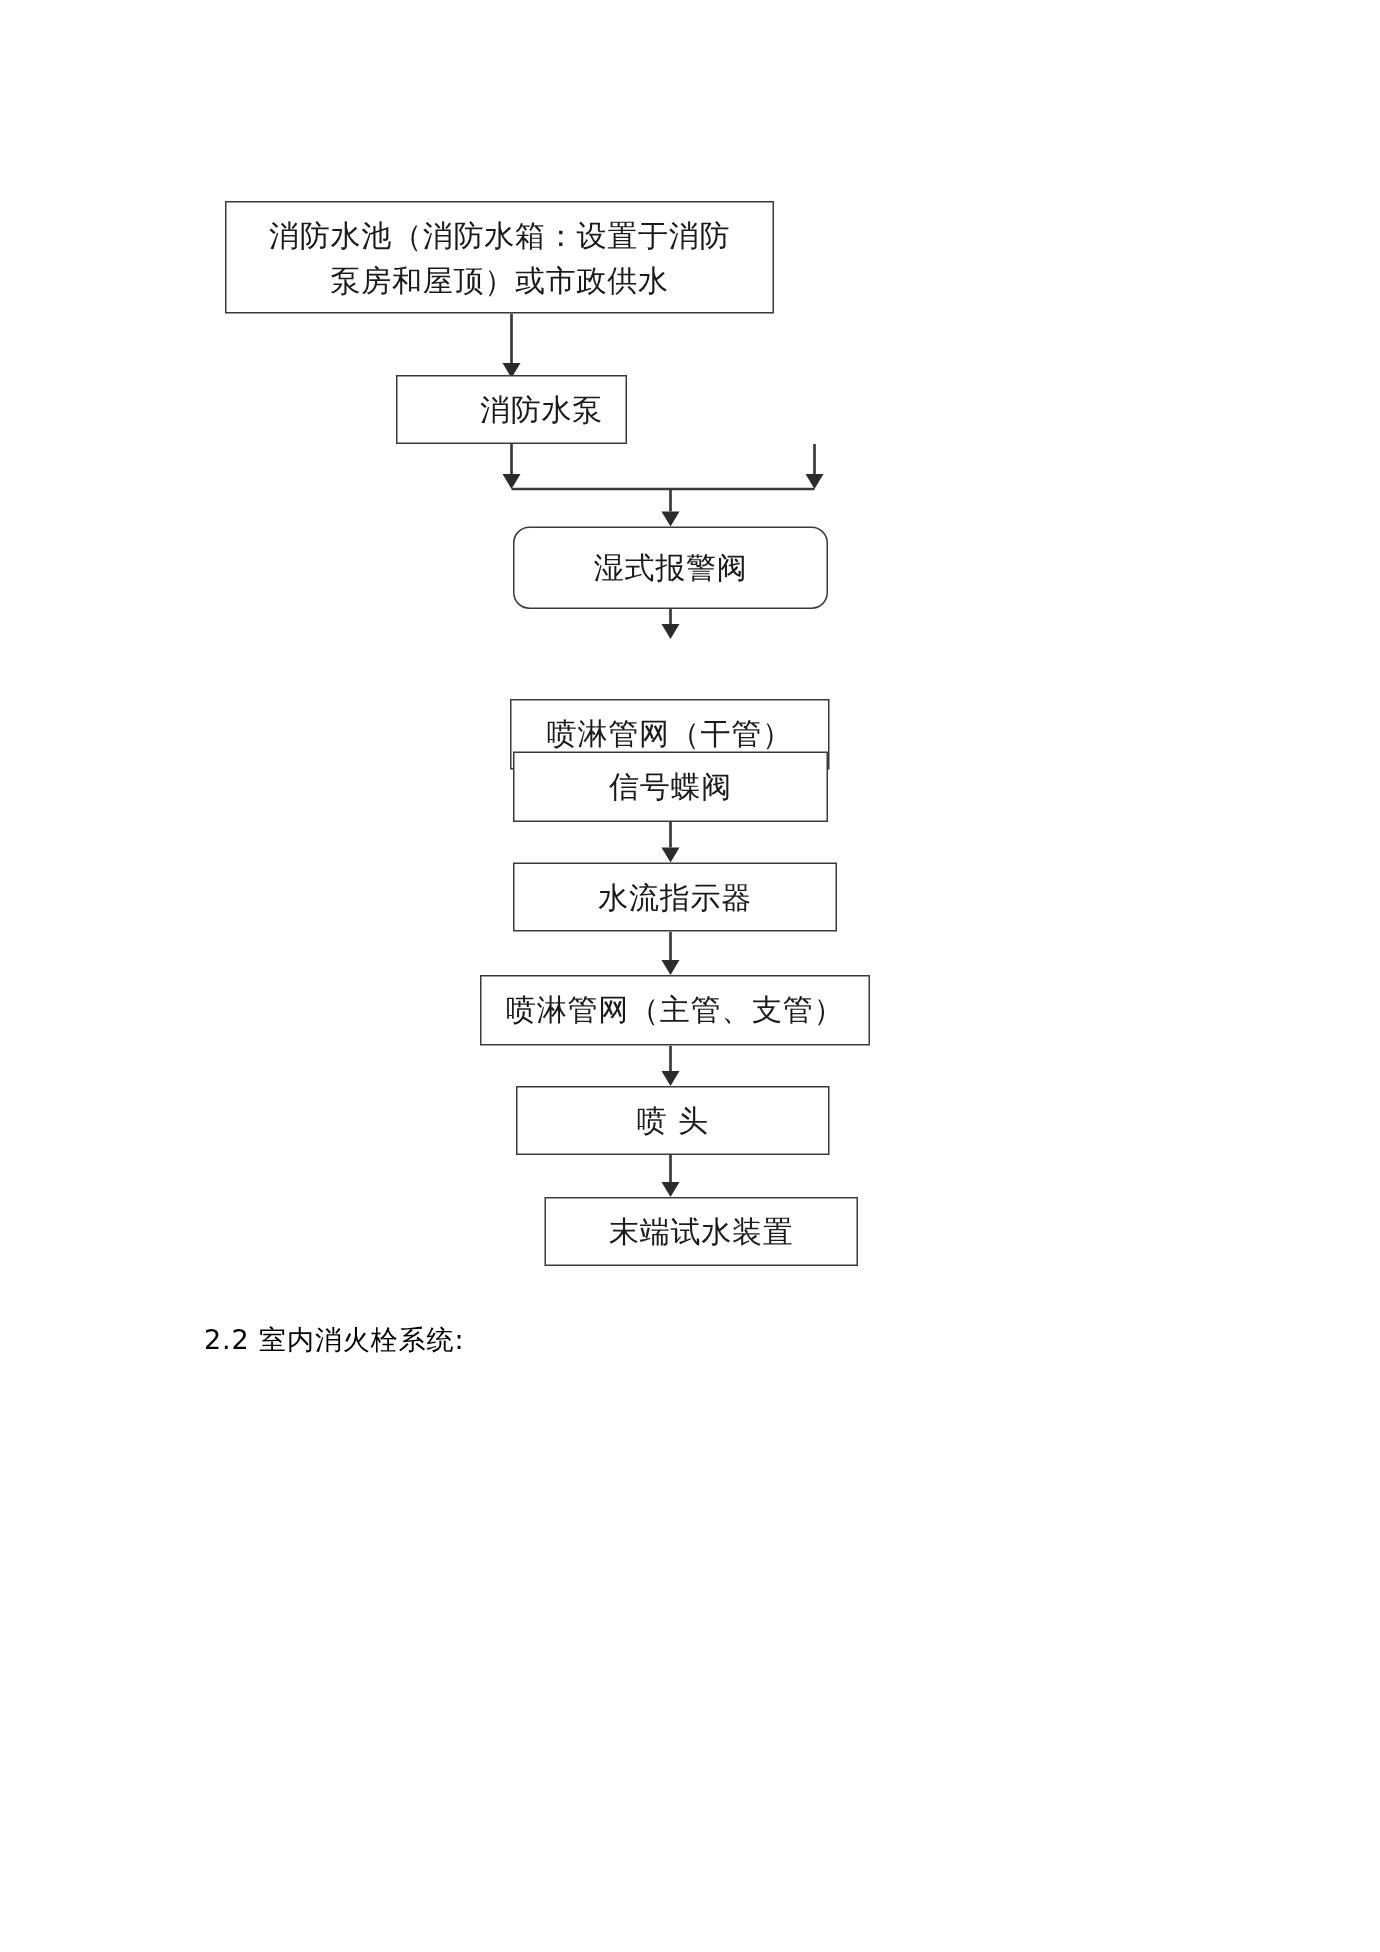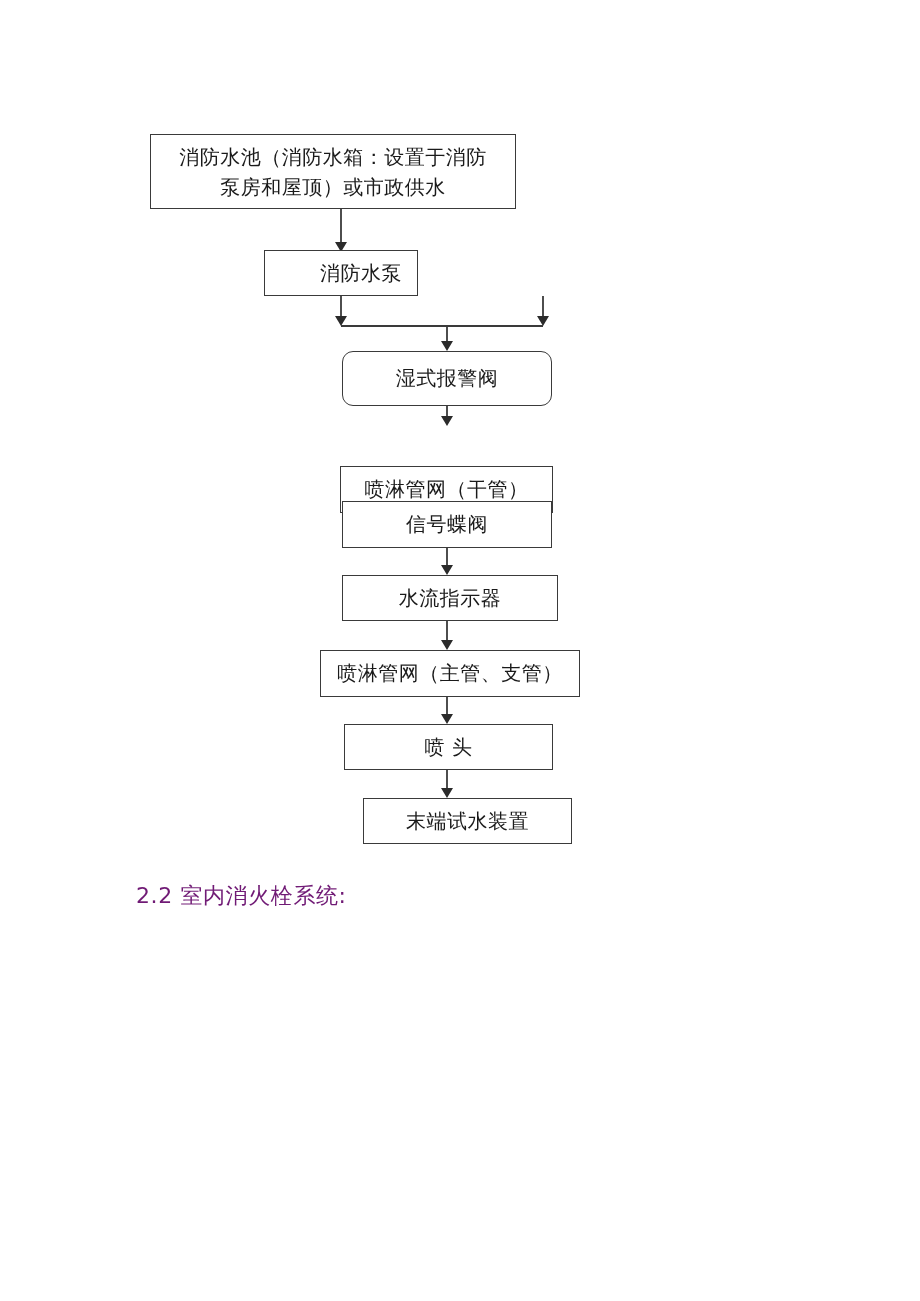--- a/index.html
+++ b/index.html
@@ -43,23 +43,23 @@
   .node.two-line {
     font-size: 20px;
     line-height: 1.5;
   }
   .node-text {
     display: block;
     padding: 0 6px;
   }
   .caption {
     position: absolute;
-    color: #701a75;
+    color: #000000;
     font-family: "DejaVu Sans", "Liberation Sans", sans-serif;
-    font-size: 22px;
+    font-size: 18px;
     letter-spacing: 0.6px;
     white-space: pre;
   }
   svg.connectors {
     position: absolute;
     left: 0;
     top: 0;
     width: 920px;
     height: 1301px;
     pointer-events: none;

